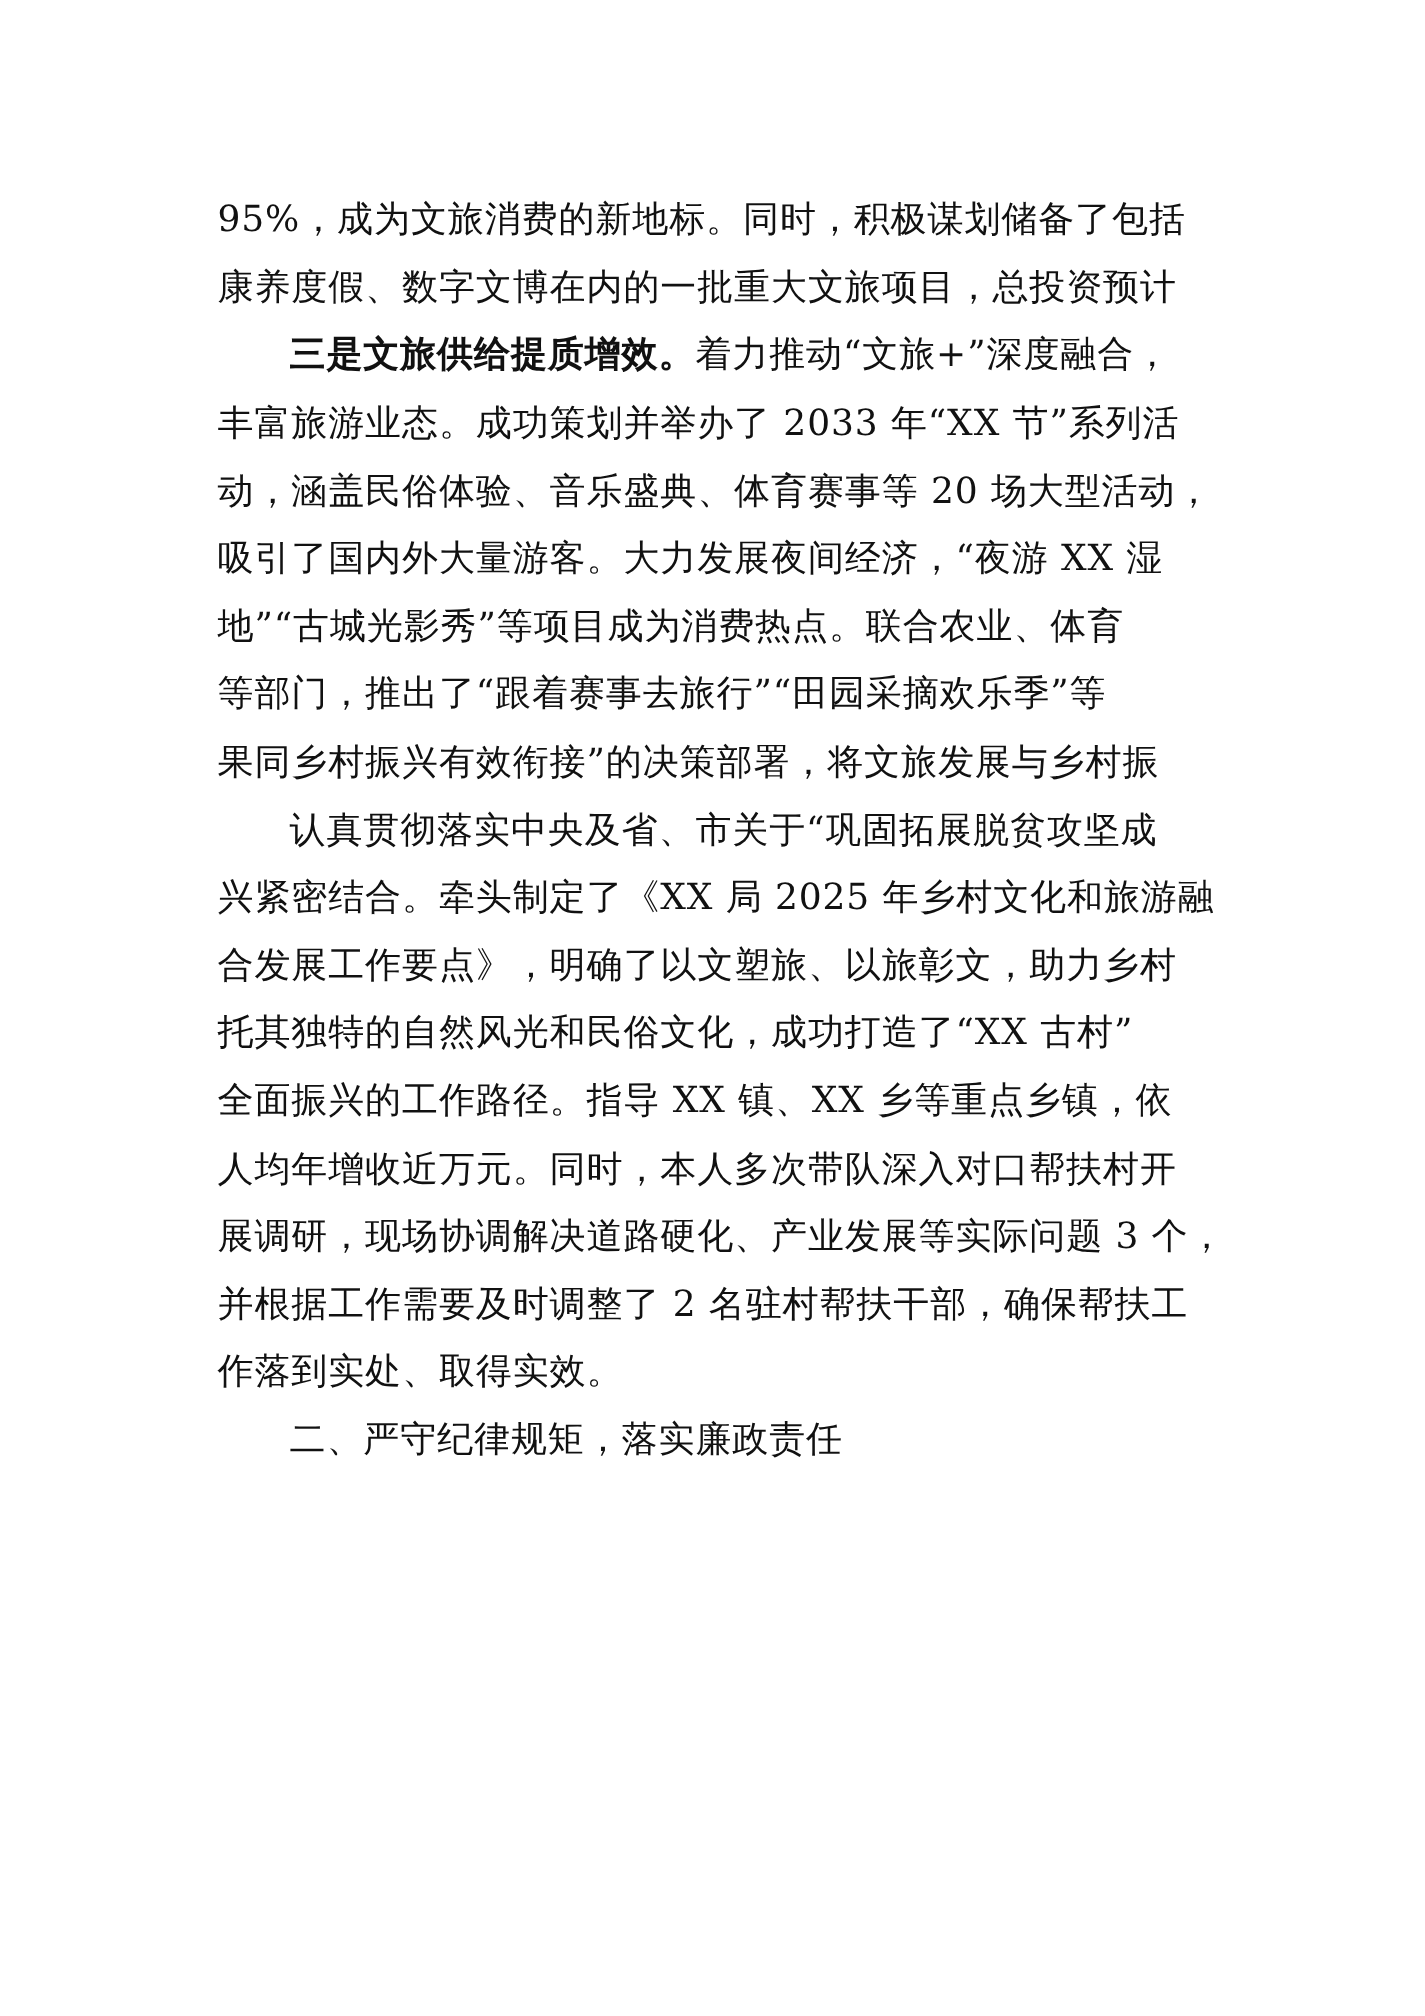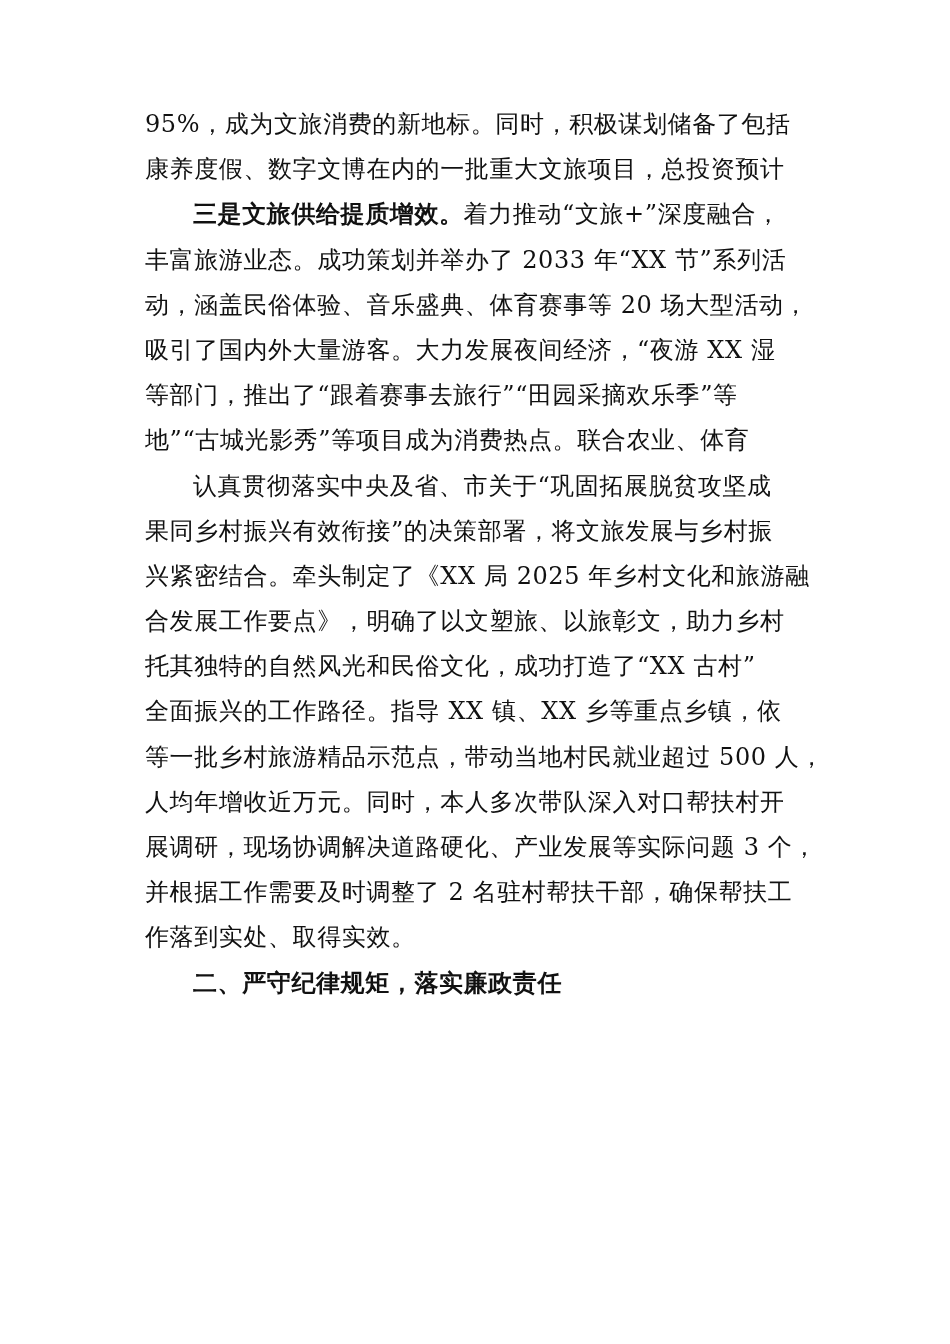--- a/index.html
+++ b/index.html
@@ -11,70 +11,69 @@
       width: 950px;
       height: 1344px;
       position: relative;
       overflow: hidden;
       font-family: "DejaVu Serif", "Liberation Serif", serif;
       color: #111111;
     }
     .page {
       position: absolute;
       left: 145px;
-      top: 102px;
+      top: 124px;
       width: 678px;
     }
     .line {
       height: 45.2px;
       line-height: 45.2px;
       font-size: 24px;
       white-space: nowrap;
       letter-spacing: 0.6px;
     }
     .indent {
       padding-left: 48px;
     }
     .bold {
       font-weight: bold;
       font-family: Liberation Serif, serif;
     }
     .heading {
-      font-weight: bold;
+      font-weight: normal;
       font-family: "DejaVu Sans", "Liberation Sans", sans-serif;
     }
   </style>
 </head>
 <body>
 
 <div class="page">
 
   <div>
     <div class="line">95%，成为文旅消费的新地标。同时，积极谋划储备了包括</div>
     <div class="line">康养度假、数字文博在内的一批重大文旅项目，总投资预计</div>
   </div>
 
   <div>
     <div class="line indent"><span class="bold">三是文旅供给提质增效。</span><span>着力推动“文旅+”深度融合，</span></div>
     <div class="line">丰富旅游业态。成功策划并举办了 2033 年“XX 节”系列活</div>
     <div class="line">动，涵盖民俗体验、音乐盛典、体育赛事等 20 场大型活动，</div>
     <div class="line">吸引了国内外大量游客。大力发展夜间经济，“夜游 XX 湿</div>
+    <div class="line">地”“古城光影秀”等项目成为消费热点。联合农业、体育</div>
     <div class="line">等部门，推出了“跟着赛事去旅行”“田园采摘欢乐季”等</div>
-    <div class="line">地”“古城光影秀”等项目成为消费热点。联合农业、体育</div>
   </div>
 
 
   <div>
+    <div class="line">果同乡村振兴有效衔接”的决策部署，将文旅发展与乡村振</div>
     <div class="line indent">认真贯彻落实中央及省、市关于“巩固拓展脱贫攻坚成</div>
-    <div class="line">果同乡村振兴有效衔接”的决策部署，将文旅发展与乡村振</div>
     <div class="line">兴紧密结合。牵头制定了《XX 局 2025 年乡村文化和旅游融</div>
     <div class="line">合发展工作要点》，明确了以文塑旅、以旅彰文，助力乡村</div>
     <div class="line">托其独特的自然风光和民俗文化，成功打造了“XX 古村”</div>
     <div class="line">全面振兴的工作路径。指导 XX 镇、XX 乡等重点乡镇，依</div>
-    <div class="line">等一批乡村旅游精品示范点，带动当地村民就业超过 500 人，</div>
     <div class="line">人均年增收近万元。同时，本人多次带队深入对口帮扶村开</div>
     <div class="line">展调研，现场协调解决道路硬化、产业发展等实际问题 3 个，</div>
     <div class="line">并根据工作需要及时调整了 2 名驻村帮扶干部，确保帮扶工</div>
     <div class="line">作落到实处、取得实效。</div>
   </div>
 
   <div class="line indent heading">二、严守纪律规矩，落实廉政责任</div>
 
 
 </div>

